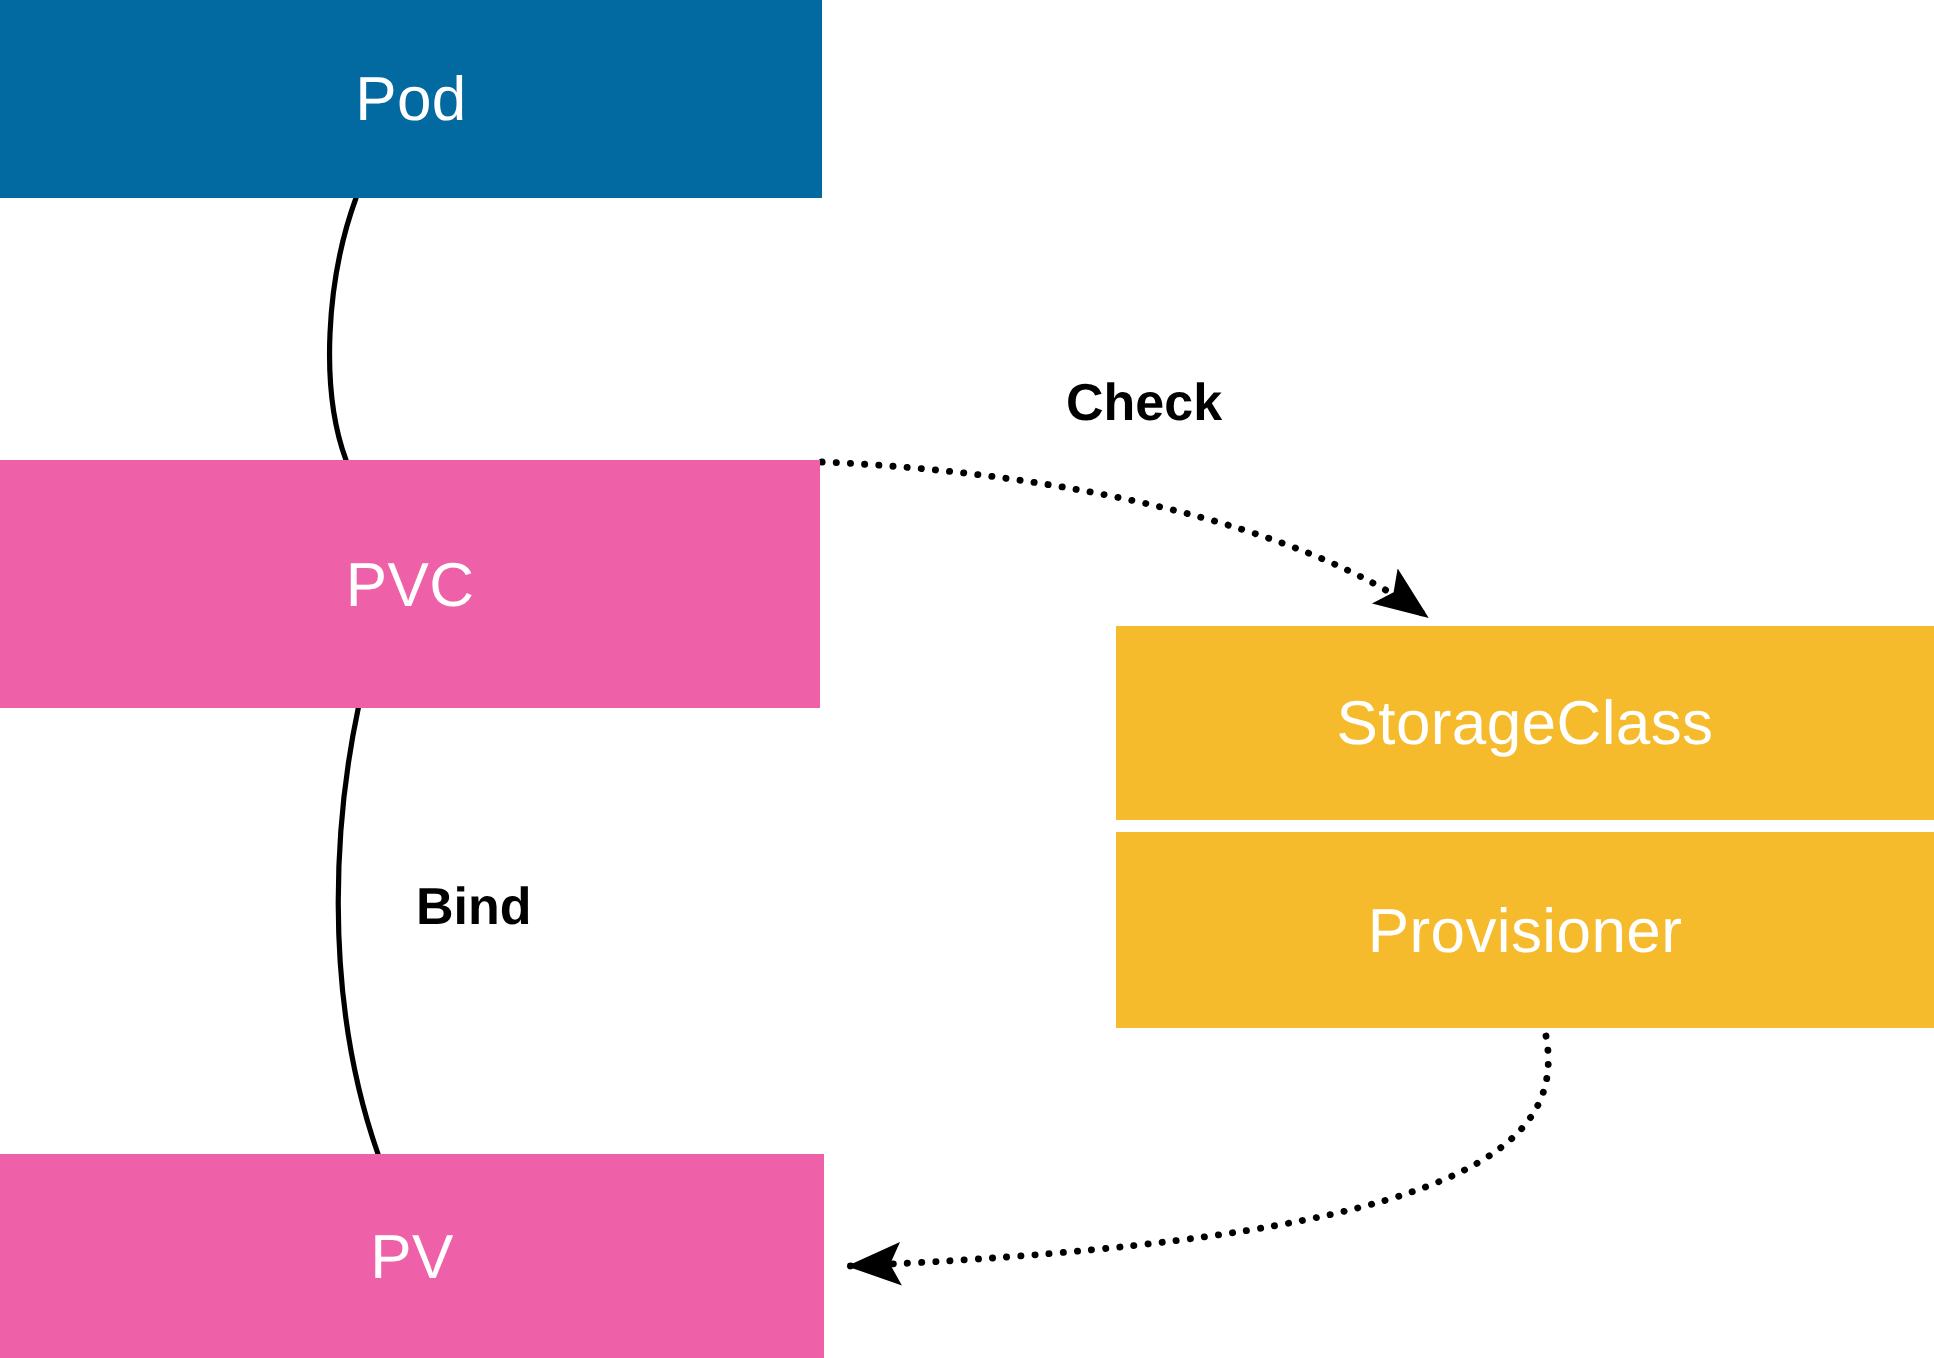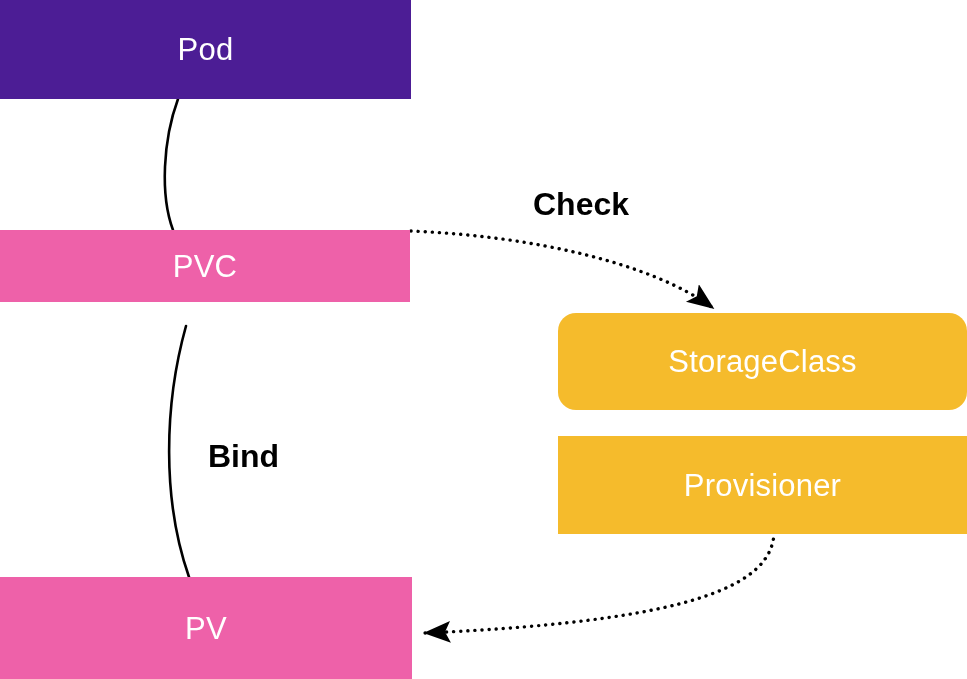--- a/index.html
+++ b/index.html
@@ -30,40 +30,40 @@
     font-size: 31px;
     font-weight: 400;
     line-height: 1;
     letter-spacing: 0.2px;
     white-space: nowrap;
     font-family: "Liberation Sans", sans-serif;
   }
   .edge-label {
     position: absolute;
     color: #000000;
-    font-size: 32px;
+    font-size: 26px;
     font-weight: bold;
     line-height: 1;
     white-space: nowrap;
     font-family: "Liberation Sans", sans-serif;
   }
   #edge-layer {
     position: absolute;
     left: 0;
     top: 0;
     width: 967px;
     height: 679px;
     pointer-events: none;
   }
   
   #node-pod            { left: 0px;   top: 0px;   width: 411px; height: 99px; }
-  #node-pvc            { left: 0px;   top: 230px; width: 410px; height: 72px; }
+  #node-pvc            { left: 0px;   top: 230px; width: 410px; height: 124px; }
   #node-pv             { left: 0px;   top: 577px; width: 412px; height: 102px; }
   #node-storageclass   { left: 558px; top: 313px; width: 409px; height: 97px; }
-  #node-provisioner    { left: 558px; top: 436px; width: 409px; height: 98px; }
+  #node-provisioner    { left: 558px; top: 416px; width: 409px; height: 98px; }
   
   #label-check     { left: 533px; top: 188px; }
   #label-bind      { left: 194px; top: 440px; margin-left: 14px; }
   #label-provision { left: 511px; top: 574px; }
 </style>
 </head>
 <body>
 
 <div id="diagram-root">
 
@@ -79,33 +79,33 @@
 
     <path d="M 178,99 C 163,140 160,195 173,230" fill="none" stroke="#000000" stroke-width="2.6" stroke-linecap="round"></path>
 
     <path d="M 186,326 C 164,405 162,500 189,577" fill="none" stroke="#000000" stroke-width="2.6" stroke-linecap="round"></path>
 
     <path d="M 411,231 C 530,236 650,262 713,308" fill="none" stroke="#000000" stroke-width="3.4" stroke-linecap="round" stroke-dasharray="0.1 7" marker-end="url(#arrowhead-check)"></path>
 
     <path d="M 773,518 C 784,578 720,620 425,633" fill="none" stroke="#000000" stroke-width="3.4" stroke-linecap="round" stroke-dasharray="0.1 7" marker-end="url(#arrowhead-provision)"></path>
   </svg>
 
-  <div class="node-box" id="node-pod" style="background:#4c1d95;">
+  <div class="node-box" id="node-pod" style="background:#0369a1;">
     <span class="node-label">Pod</span>
   </div>
 
   <div class="node-box" id="node-pvc" style="background:#ee61a9;">
     <span class="node-label">PVC</span>
   </div>
 
   <div class="node-box" id="node-pv" style="background:#ee61a9;">
     <span class="node-label">PV</span>
   </div>
 
-  <div class="node-box" id="node-storageclass" style="background:#f5bb2c;border-radius:18px;">
+  <div class="node-box" id="node-storageclass" style="background:#f5bb2c;">
     <span class="node-label">StorageClass</span>
   </div>
 
   <div class="node-box" id="node-provisioner" style="background:#f5bb2c;">
     <span class="node-label">Provisioner</span>
   </div>
 
   <div class="edge-label" id="label-check">Check</div>
 
   <div class="edge-label" id="label-bind">Bind</div>

